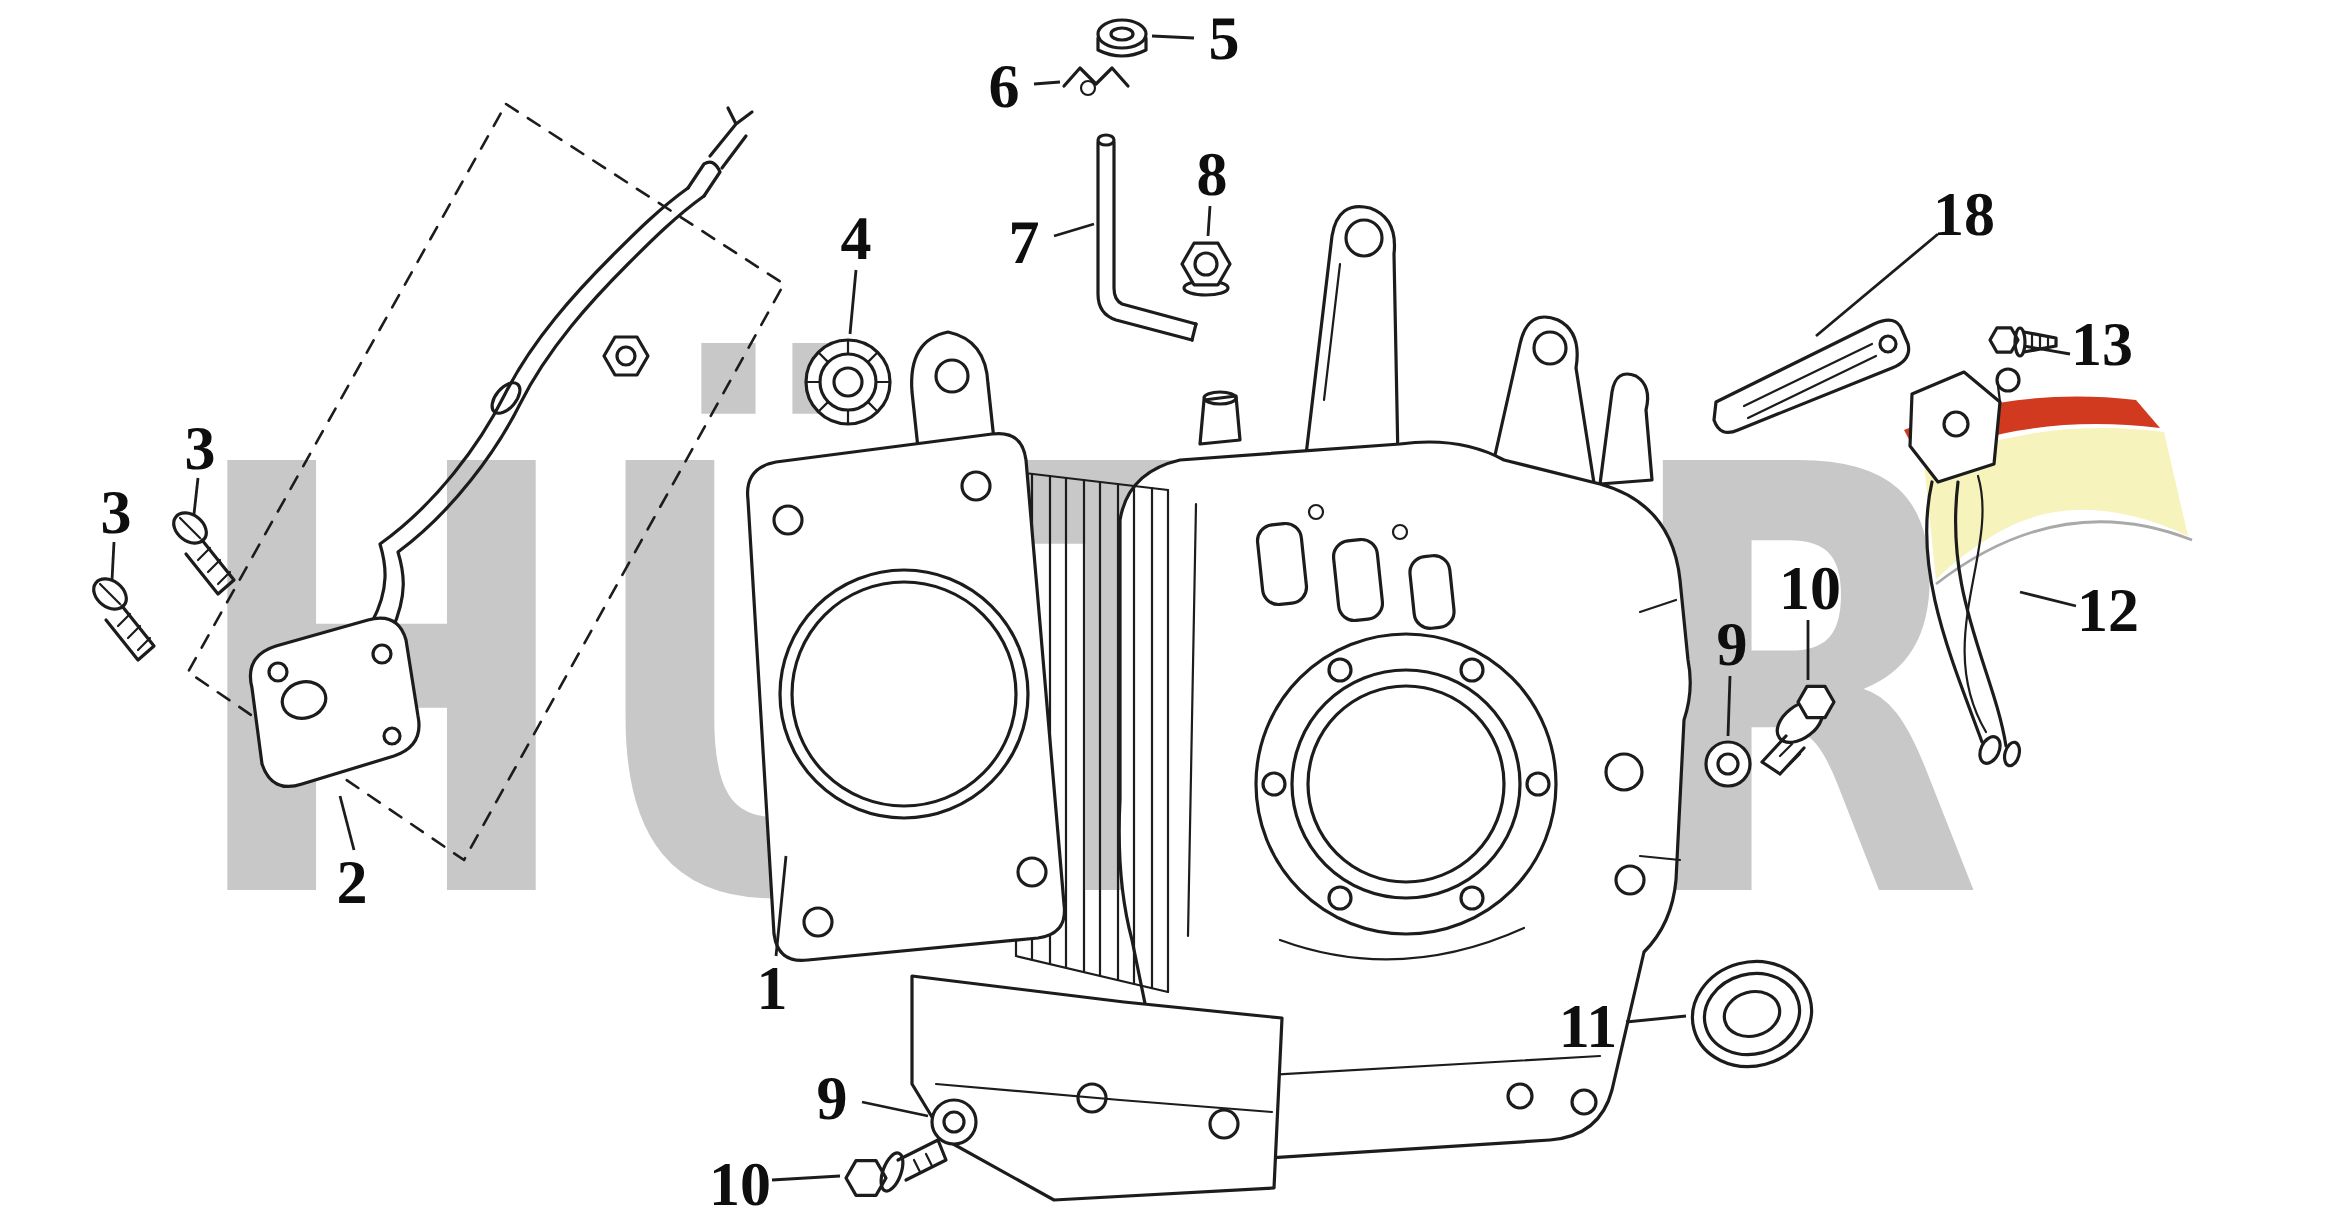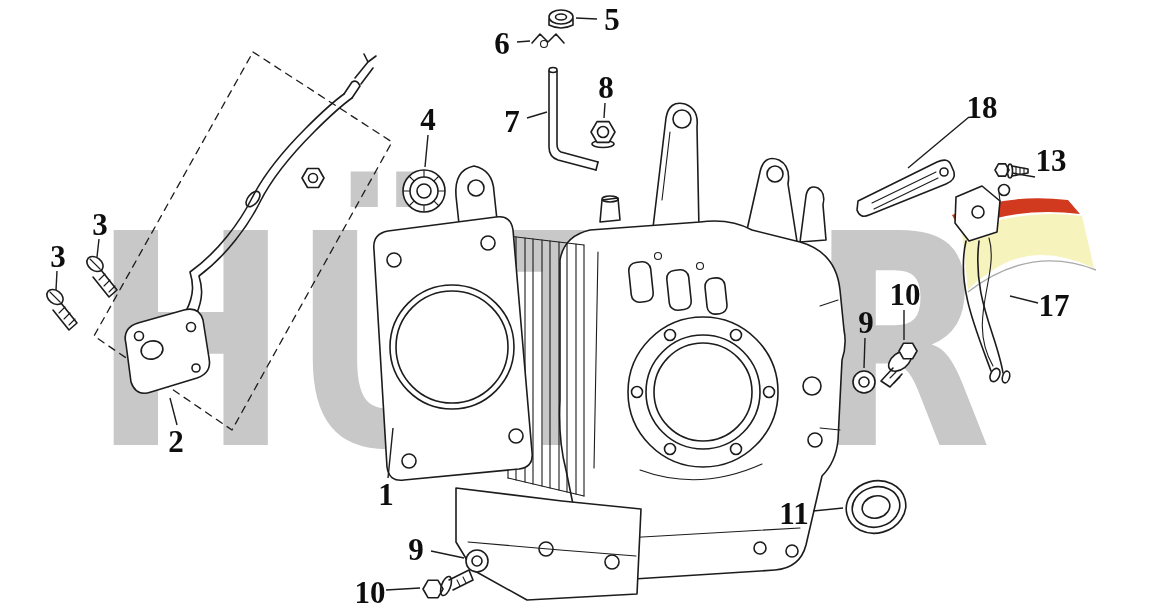--- a/index.html
+++ b/index.html
@@ -227,19 +227,19 @@
       <span class="callout" style="left: 100px; top: 224px;">3</span>
       <span class="callout" style="left: 58px; top: 256px;">3</span>
       <span class="callout" style="left: 428px; top: 119px;">4</span>
       <span class="callout" style="left: 612px; top: 19px;">5</span>
       <span class="callout" style="left: 502px; top: 43px;">6</span>
       <span class="callout" style="left: 512px; top: 121px;">7</span>
       <span class="callout" style="left: 606px; top: 87px;">8</span>
       <span class="callout" style="left: 866px; top: 322px;">9</span>
       <span class="callout" style="left: 905px; top: 294px;">10</span>
       <span class="callout" style="left: 794px; top: 513px;">11</span>
-      <span class="callout" style="left: 1054px; top: 305px;">17</span>
-      <span class="callout" style="left: 1051px; top: 160px;">13</span>
+      <span class="callout" style="left: 1054px; top: 305px;">12</span>
+      <span class="callout" style="left: 1051px; top: 172px;">13</span>
       <span class="callout" style="left: 982px; top: 107px;">18</span>
       <span class="callout" style="left: 416px; top: 549px;">9</span>
       <span class="callout" style="left: 370px; top: 592px;">10</span>
     </div>
 </div>
 
 </body></html>

